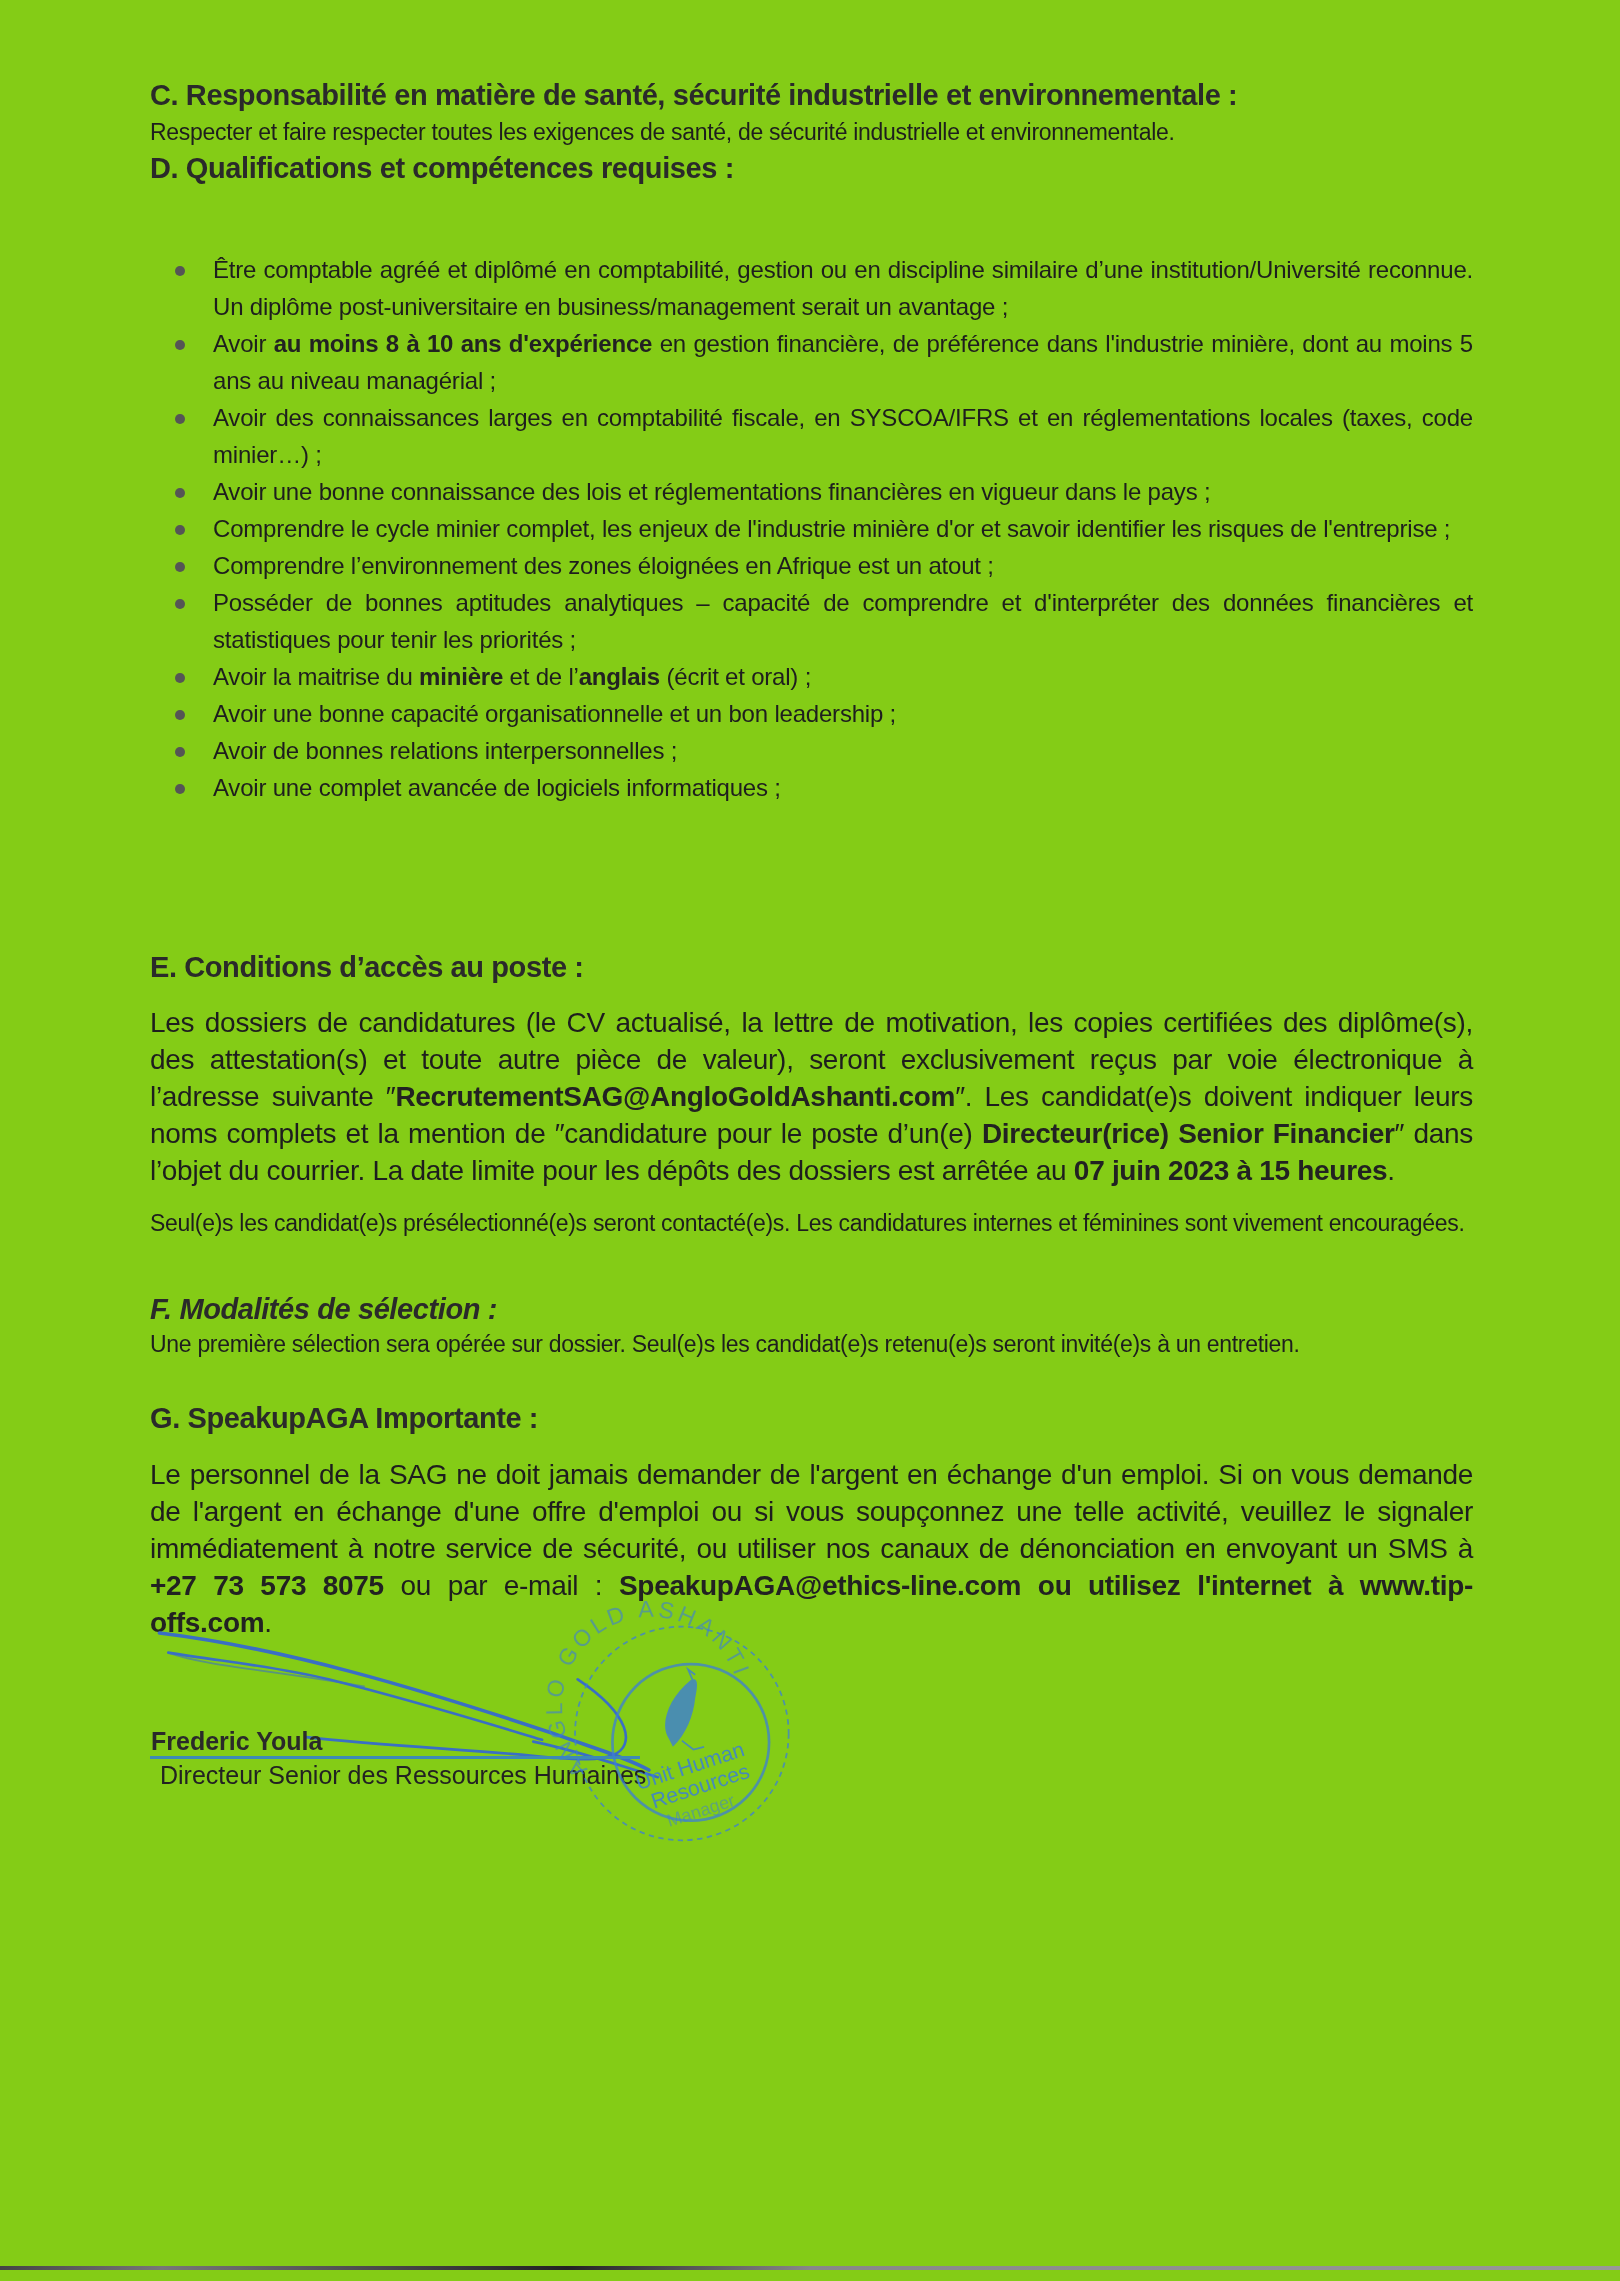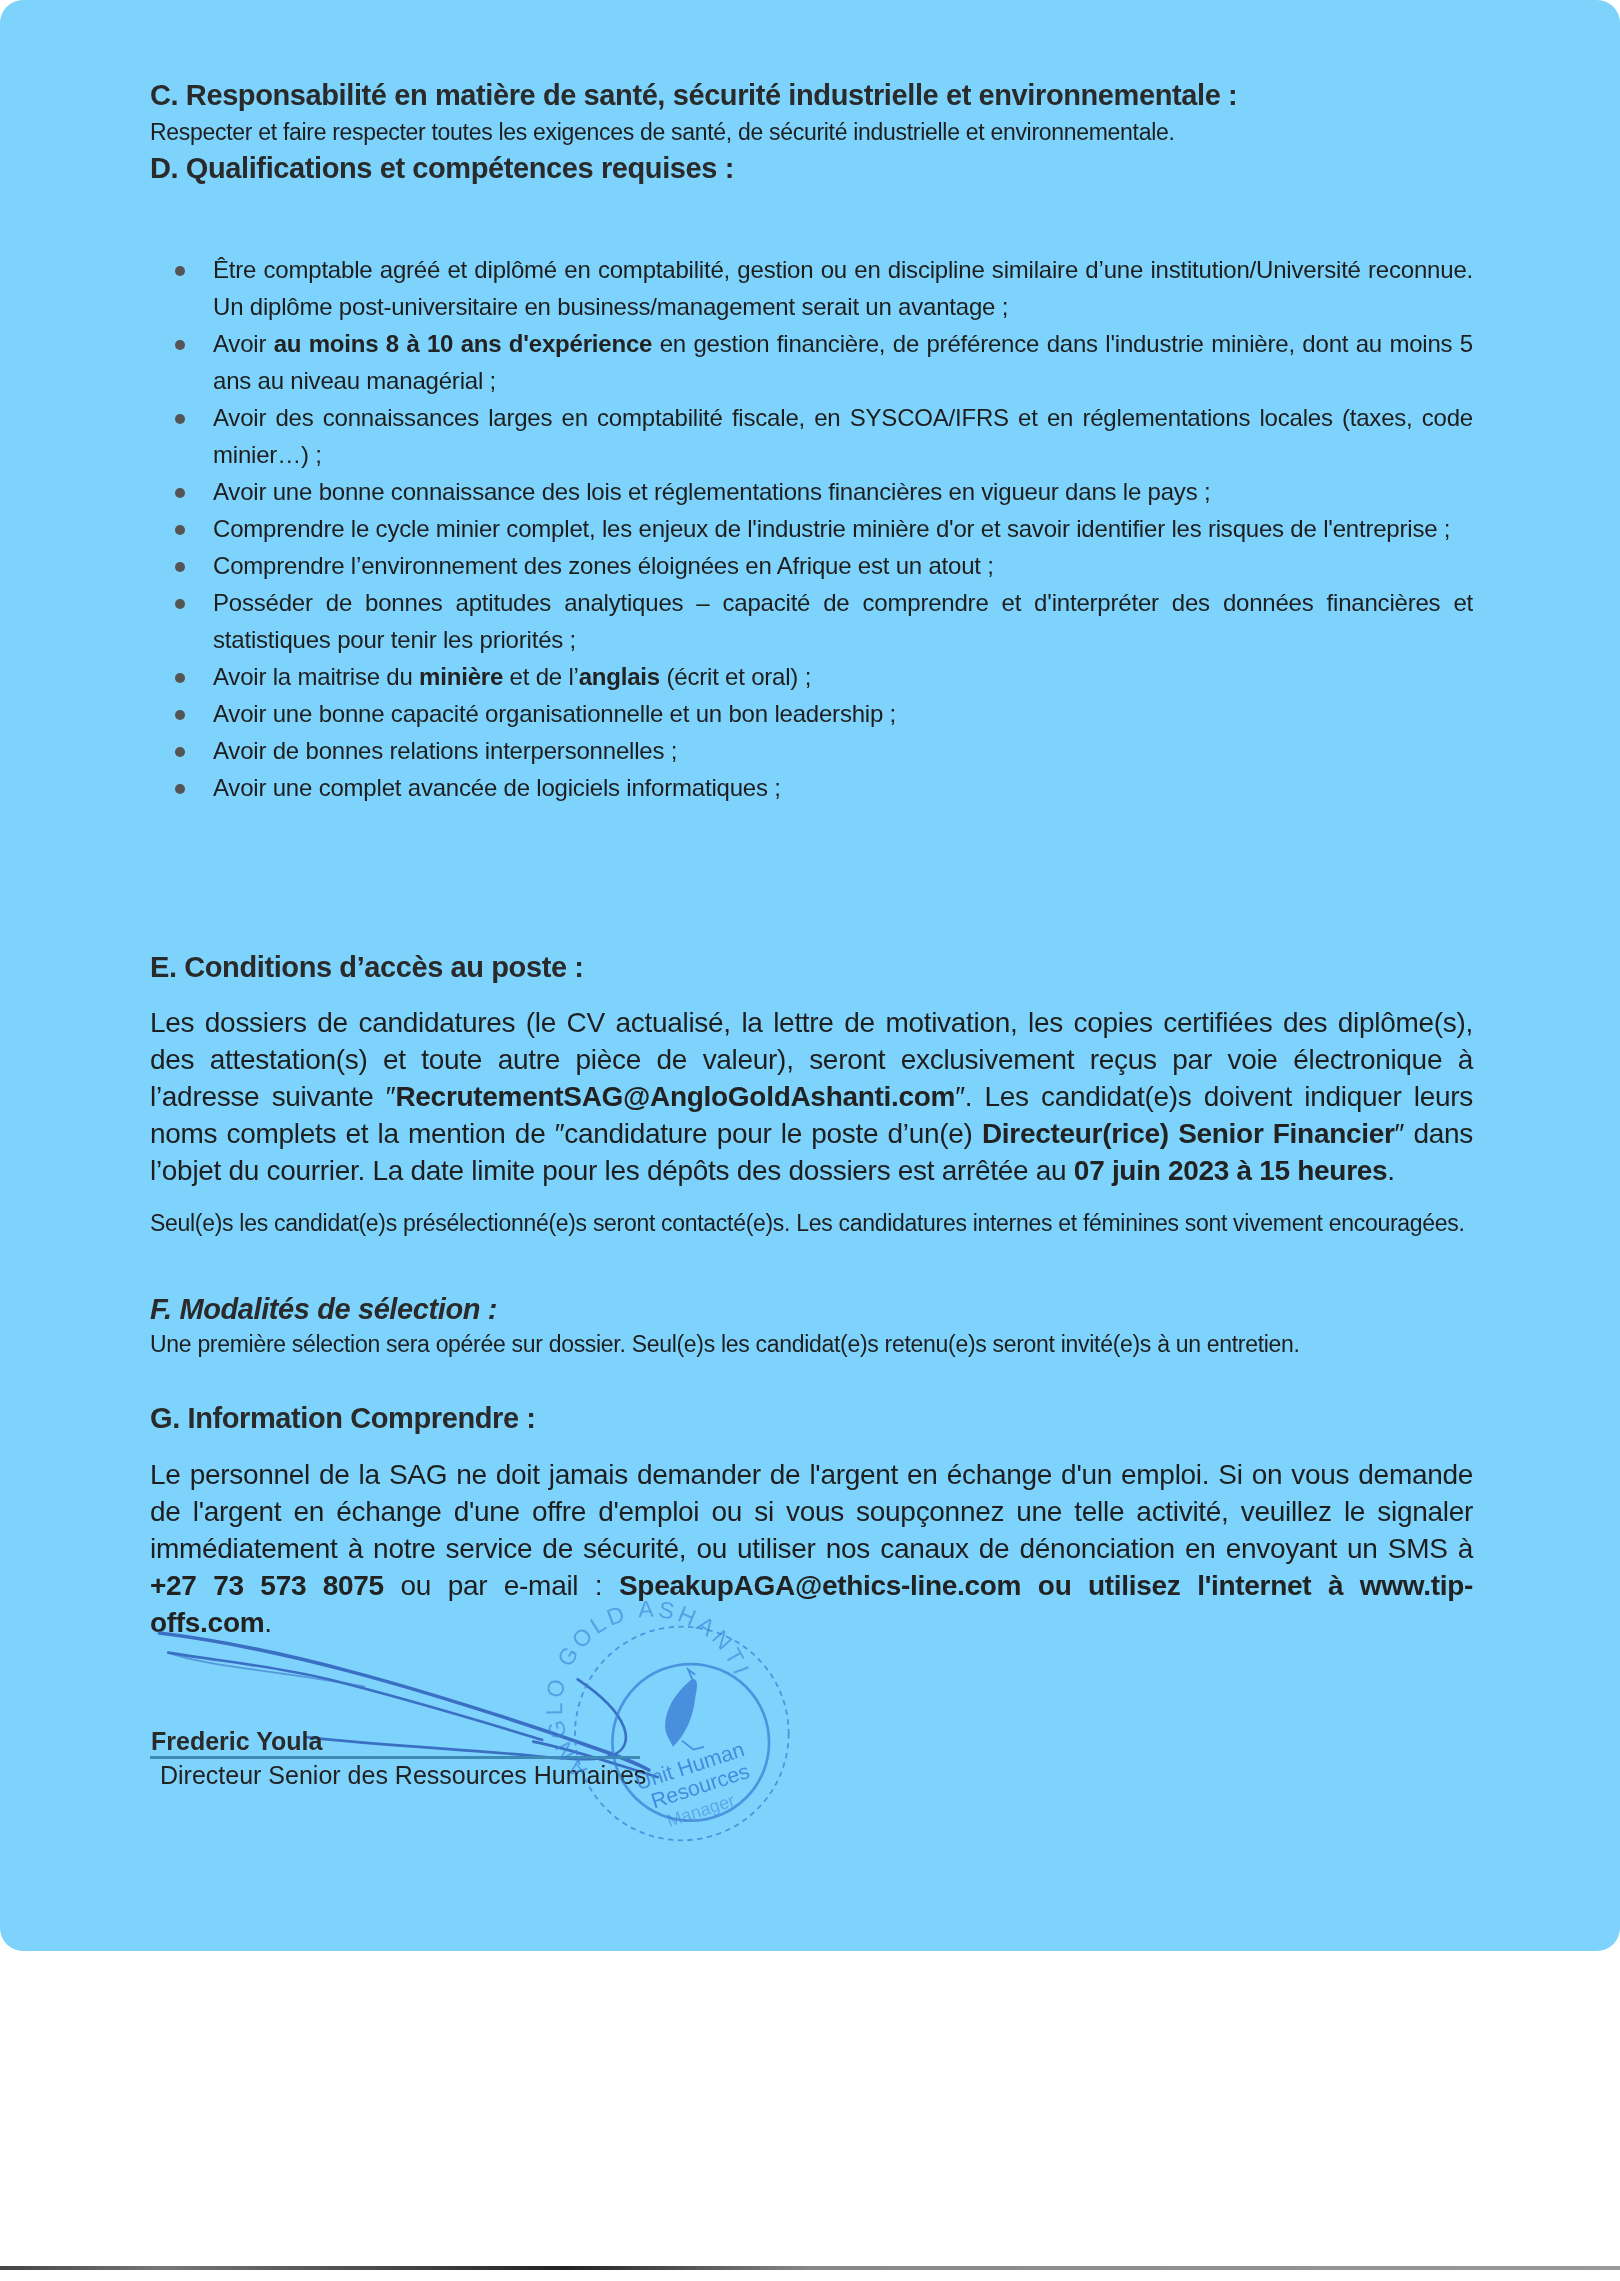--- a/index.html
+++ b/index.html
@@ -1,18 +1,18 @@
 <!DOCTYPE html>
 <html style="font-size:14.3px"><head>
 <meta charset="utf-8">
 <style>
   html, body { margin: 0; padding: 0; background: #ffffff; }
   body { width: 1620px; height: 2281px; position: relative; overflow: hidden;
          font-family: "Liberation Sans", sans-serif; color: #1e1e1e; }
-  .page { position: absolute; left: 0; top: 0; width: 1620px; height: 1951px; background: #7dd3fc; border-radius: 23px; }
+  .page { position: absolute; left: 0; top: 0; width: 1620px; height: 2281px; background: #84cc16; }
   .content { position: absolute; left: 150px; top: 77px; width: 1323px; }
   h2 { margin: 0; font-family: "Liberation Sans", sans-serif; font-weight: bold; color: #2a2a2a;
        font-size: 29px; letter-spacing: -0.4px; line-height: 37px; }
   p { margin: 0; font-size: 28px; line-height: 37px; letter-spacing: -0.3px; text-align: justify; }
   .p-tight { font-size: 23px; line-height: 32px; }
   .c-head { position: absolute; top: 0; }
   .c-text { position: absolute; top: 39px; width: 1265px; text-align: left; font-size: 23px; line-height: 32px; }
   .d-head { position: absolute; top: 73px; }
   ul.reqs { position: absolute; top: 174px; left: 18px; width: 1305px; margin: 0; padding: 0; list-style: none; }
   ul.reqs li { position: relative; padding-left: 45px; font-size: 24px; line-height: 37px;
@@ -59,21 +59,21 @@
         <li><span class="bullet"></span><span>Avoir une complet avancée de logiciels informatiques ;</span></li>
       </ul>
 
     <h2 class="e-head">E. Conditions d’accès au poste :</h2>
     <p class="e-text1"><span>Les dossiers de candidatures (le CV actualisé, la lettre de motivation, les copies certifiées des diplôme(s), des attestation(s) et toute autre pièce de valeur), seront exclusivement reçus par voie électronique à l’adresse suivante ″</span><b>RecrutementSAG@AngloGoldAshanti.com</b><span>″. Les candidat(e)s doivent indiquer leurs noms complets et la mention de ″candidature pour le poste d’un(e) </span><b>Directeur(rice) Senior Financier</b><span>″ dans l’objet du courrier. La date limite pour les dépôts des dossiers est arrêtée au </span><b>07 juin 2023 à 15 heures</b><span>.</span></p>
     <p class="e-text2 p-tight">Seul(e)s les candidat(e)s présélectionné(e)s seront contacté(e)s. Les candidatures internes et féminines sont vivement encouragées.</p>
 
     <h2 class="f-head">F. Modalités de sélection :</h2>
     <p class="f-text p-tight">Une première sélection sera opérée sur dossier. Seul(e)s les candidat(e)s retenu(e)s seront invité(e)s à un entretien.</p>
 
-    <h2 class="g-head">G. Information Comprendre :</h2>
+    <h2 class="g-head">G. SpeakupAGA Importante :</h2>
     <p class="g-text"><span>Le personnel de la SAG ne doit jamais demander de l'argent en échange d'un emploi. Si on vous demande de l'argent en échange d'une offre d'emploi ou si vous soupçonnez une telle activité, veuillez le signaler immédiatement à notre service de sécurité, ou utiliser nos canaux de dénonciation en envoyant un SMS à </span><b>+27 73 573 8075</b><span> ou par e-mail : </span><b>SpeakupAGA@ethics-line.com ou utilisez l'internet à www.tip-offs.com</b><span>.</span></p>
   </div>
 
   <svg class="sig-svg" width="624" height="178" style="position:absolute; left:150px; top:1617px;" viewBox="0 0 700 200">
     <g fill="none" stroke="#3a6fc4" stroke-linecap="round" stroke-width="4">
       <path d="M10 18 C 150 35, 300 80, 450 130 C 500 148, 540 160, 560 172"></path>
       <path d="M20 40 C 80 50, 140 55, 200 70 C 300 95, 380 120, 440 138" stroke-width="3"></path>
       <path d="M20 40 C 60 55, 140 60, 240 78" stroke-width="2" opacity="0.6"></path>
       <path d="M175 135 C 260 145, 380 150, 450 158 C 480 160, 500 162, 520 155 C 545 145, 540 110, 480 70" stroke-width="3"></path>
       <path d="M430 140 C 480 150, 520 165, 570 180" stroke-width="3"></path>

